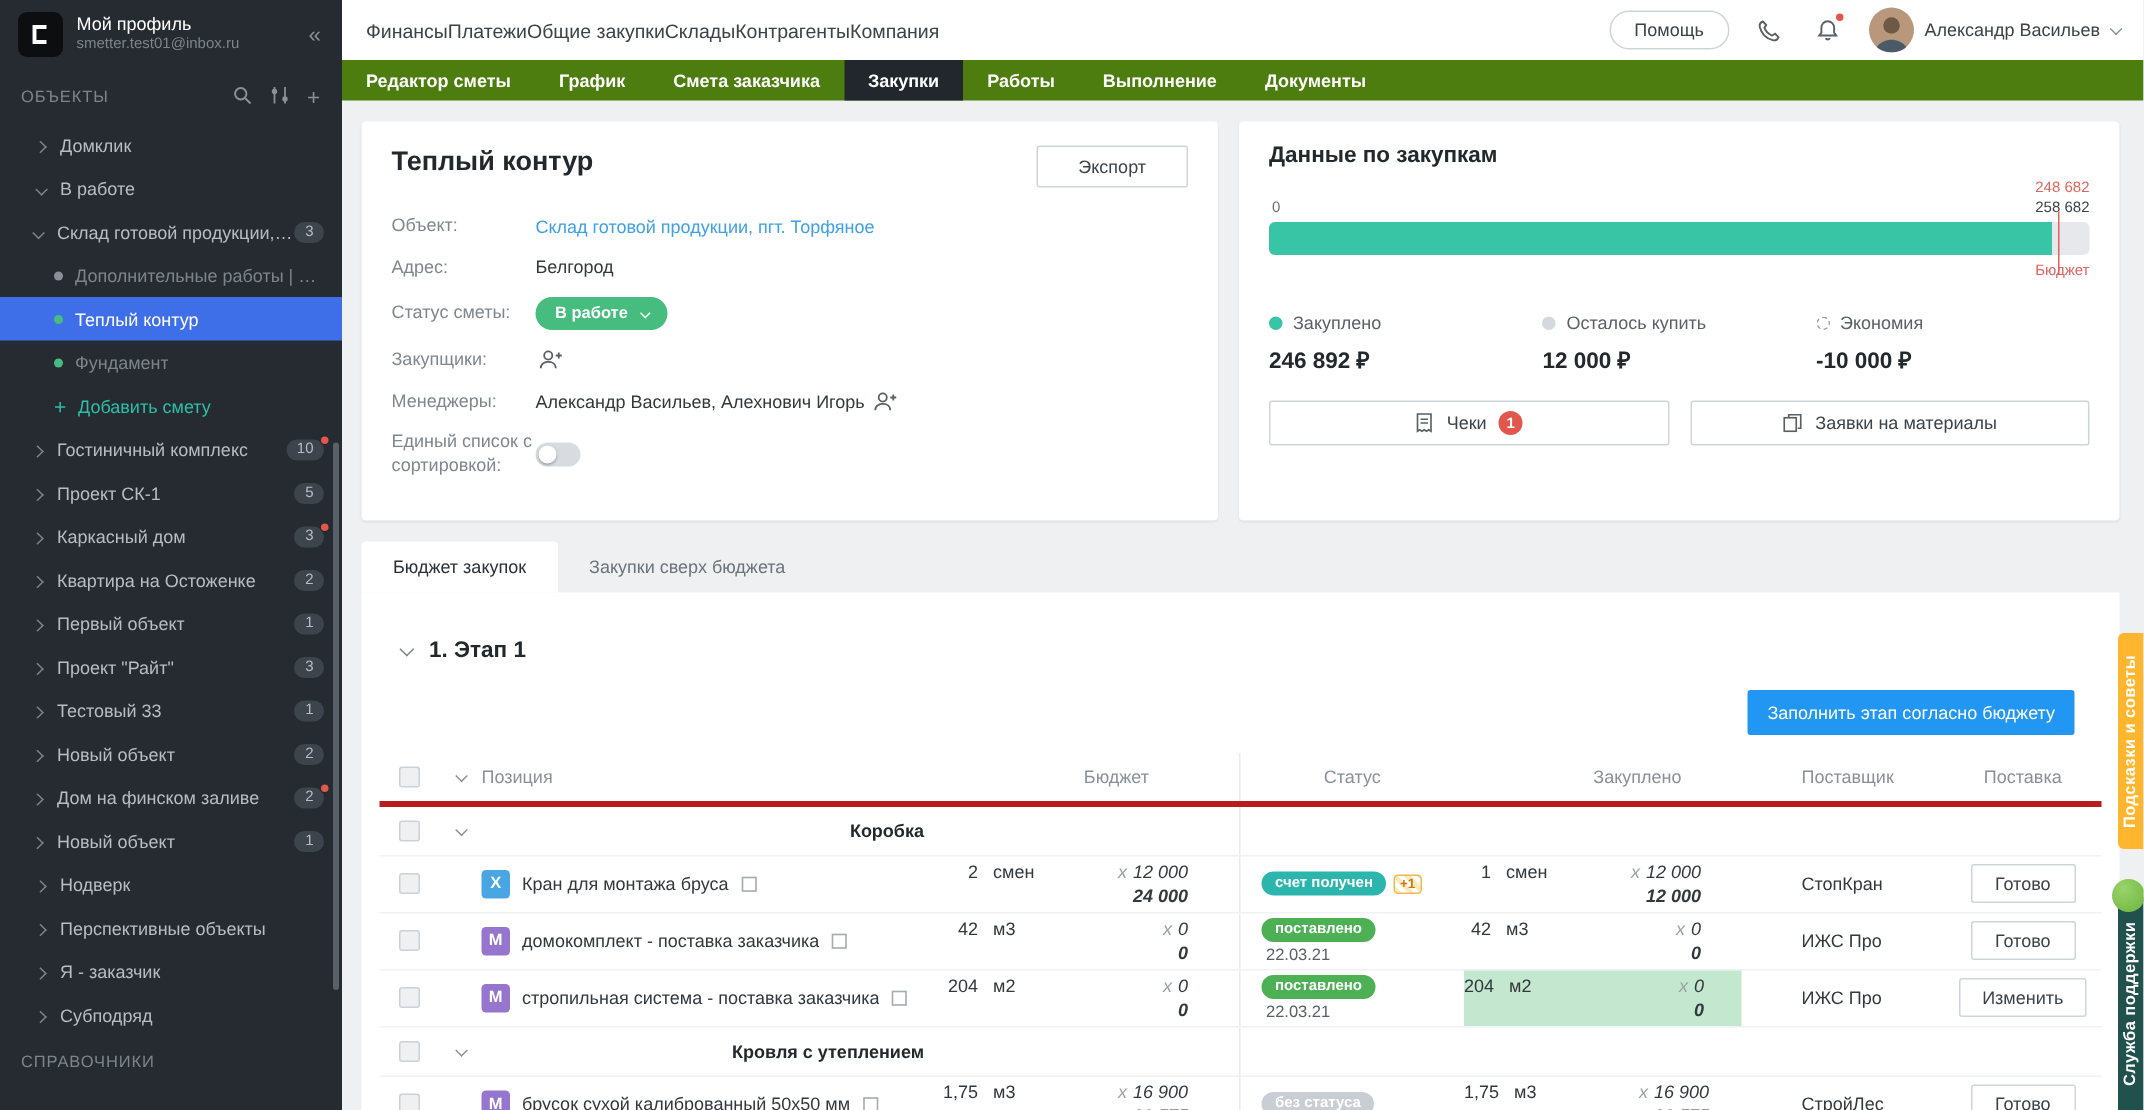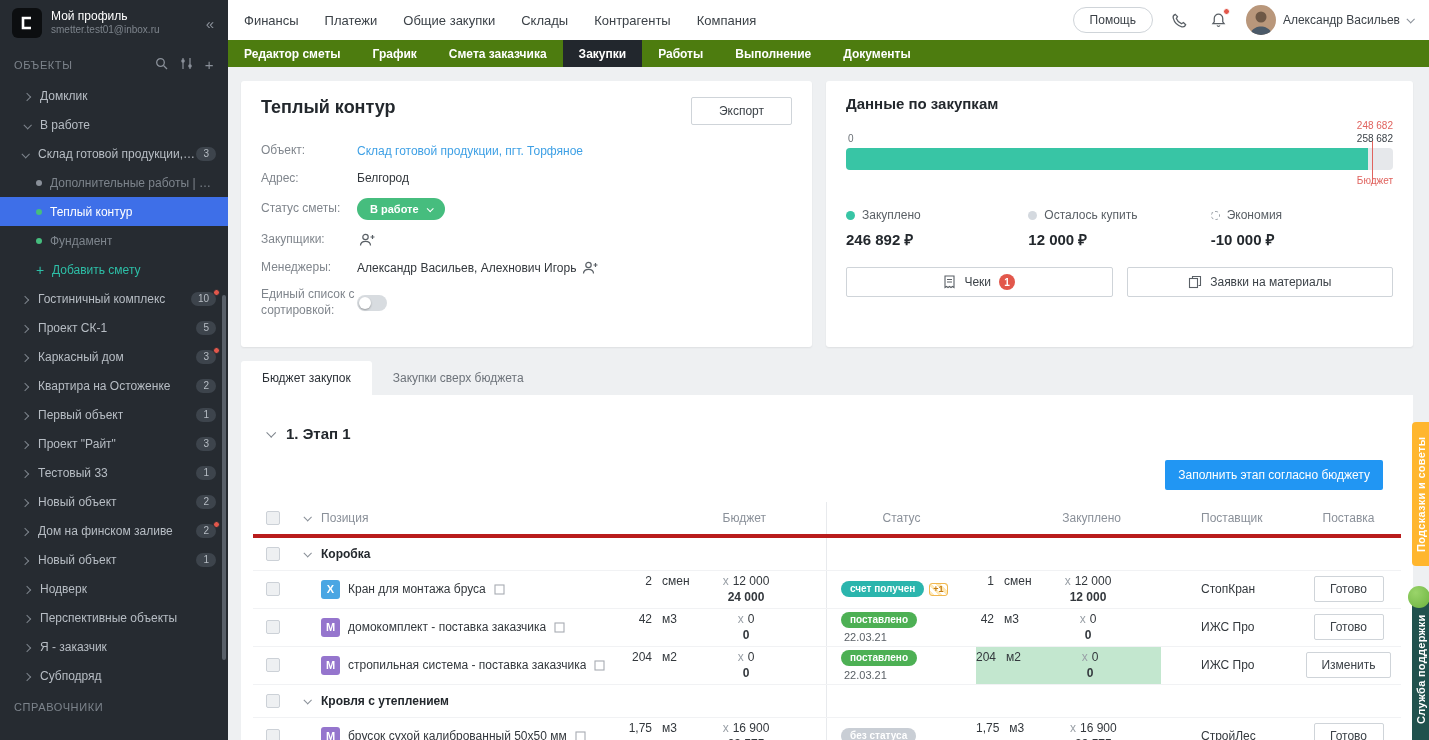--- a/index.html
+++ b/index.html
@@ -49,21 +49,21 @@
             background:#e2574b; border:1px solid #262b31; }
   .add-row { color:#2dbfa7; }
   .add-plus { width:16px; color:#2dbfa7; font-size:14px; }
   .side-scroll { position:absolute; right:2px; top:295px; width:4px; height:365px;
                  background:#596069; border-radius:2px; }
 
   
   .main { flex:1; min-width:0; display:flex; flex-direction:column; }
 
   .topbar { height:40px; background:#fff; display:flex; align-items:center; padding:0 16px; flex-shrink:0; }
-  .topnav { display:flex; gap:26px; }
+  .topnav { display:flex; }
   .topnav-link { color:#3c4248; font-size:13px; }
   .top-right { margin-left:auto; display:flex; align-items:center; gap:15px; }
   .help-btn { border:1px solid #cfd4d9; background:#fff; border-radius:14px; padding:5px 16px;
               font-size:12px; color:#3c4248; font-family:inherit; }
   .icon-btn { position:relative; display:flex; align-items:center; justify-content:center;
               width:24px; height:24px; }
   .notif-dot { position:absolute; top:0; right:1px; width:7px; height:7px; border-radius:50%;
                background:#e2574b; border:1px solid #fff; }
   .avatar { width:30px; height:30px; border-radius:50%; background:#b9977b; overflow:hidden;
             display:flex; align-items:flex-end; justify-content:center; }
@@ -136,35 +136,35 @@
           align-items:center; min-height:38px; border-bottom:1px solid #f1f2f4; }
   .thead { min-height:36px; color:#8a9099; border-bottom:4px solid #b91c1c; }
   .thead .hl-label { font-size:12px; }
   .cellc { display:flex; justify-content:center; align-items:center; }
   .cb { width:14px; height:14px; border:1px solid #ccd1d7; background:#eef0f2; border-radius:2px; }
   .chev-col { color:#8a9099; }
   .h-pos { font-size:12px; }
   .h-right { text-align:right; padding-right:60px; }
   .h-center { text-align:center; }
   .h-sup { padding-left:40px; }
-  .grow { min-height:33px; }
+  .grow { min-height:33px;text-align:right; }
   .grow .gname { font-weight:bold; color:#23282d; }
   .pos-cell { display:flex; align-items:center; gap:8px; min-width:0; padding-right:8px; }
   .type-ic { width:19px; height:19px; border-radius:3px; color:#fff; font-size:11px; font-weight:bold;
              display:flex; align-items:center; justify-content:center; flex-shrink:0; }
   .t-blue { background:#4aa6e3; }
   .t-purple { background:#9575cd; }
   .pos-name { white-space:nowrap; overflow:hidden; text-overflow:ellipsis; }
   .note-ic { flex-shrink:0; display:inline-flex; opacity:.75; }
   .mcell { display:grid; grid-template-columns:1fr 48px 92px; align-items:start; font-size:12px; color:#33383d; }
   .mcell.b { padding-right:34px; }
   .mcell.p { padding-right:27px; align-self:stretch; align-content:center; padding-top:0; }
   .mcell .qty { text-align:right; }
   .mcell .unit { padding-left:10px; }
-  .pb { display:flex; flex-direction:column; align-items:center; gap:2px; }
+  .pb { display:flex; flex-direction:column; align-items:flex-end; gap:2px;font-style:italic; }
   .pb .xm { color:#9aa0a7; margin-right:4px; }
   .pb .tot { font-weight:bold; }
   .hl { background:#c3e7cf; }
   .scell { border-left:1px solid #e8eaed; align-self:stretch; display:flex; flex-direction:column;
            justify-content:center; padding-left:14px; gap:3px; align-items:flex-start; }
   .thead .scell { border-left:1px solid #e8eaed; align-items:center; padding-left:0; }
   .pill-row { display:flex; align-items:center; }
   .pill { display:inline-block; padding:3px 9px; border-radius:9px; font-size:10px; font-weight:bold;
           color:#fff; line-height:1; }
   .st-teal { background:#2bb5ad; }

